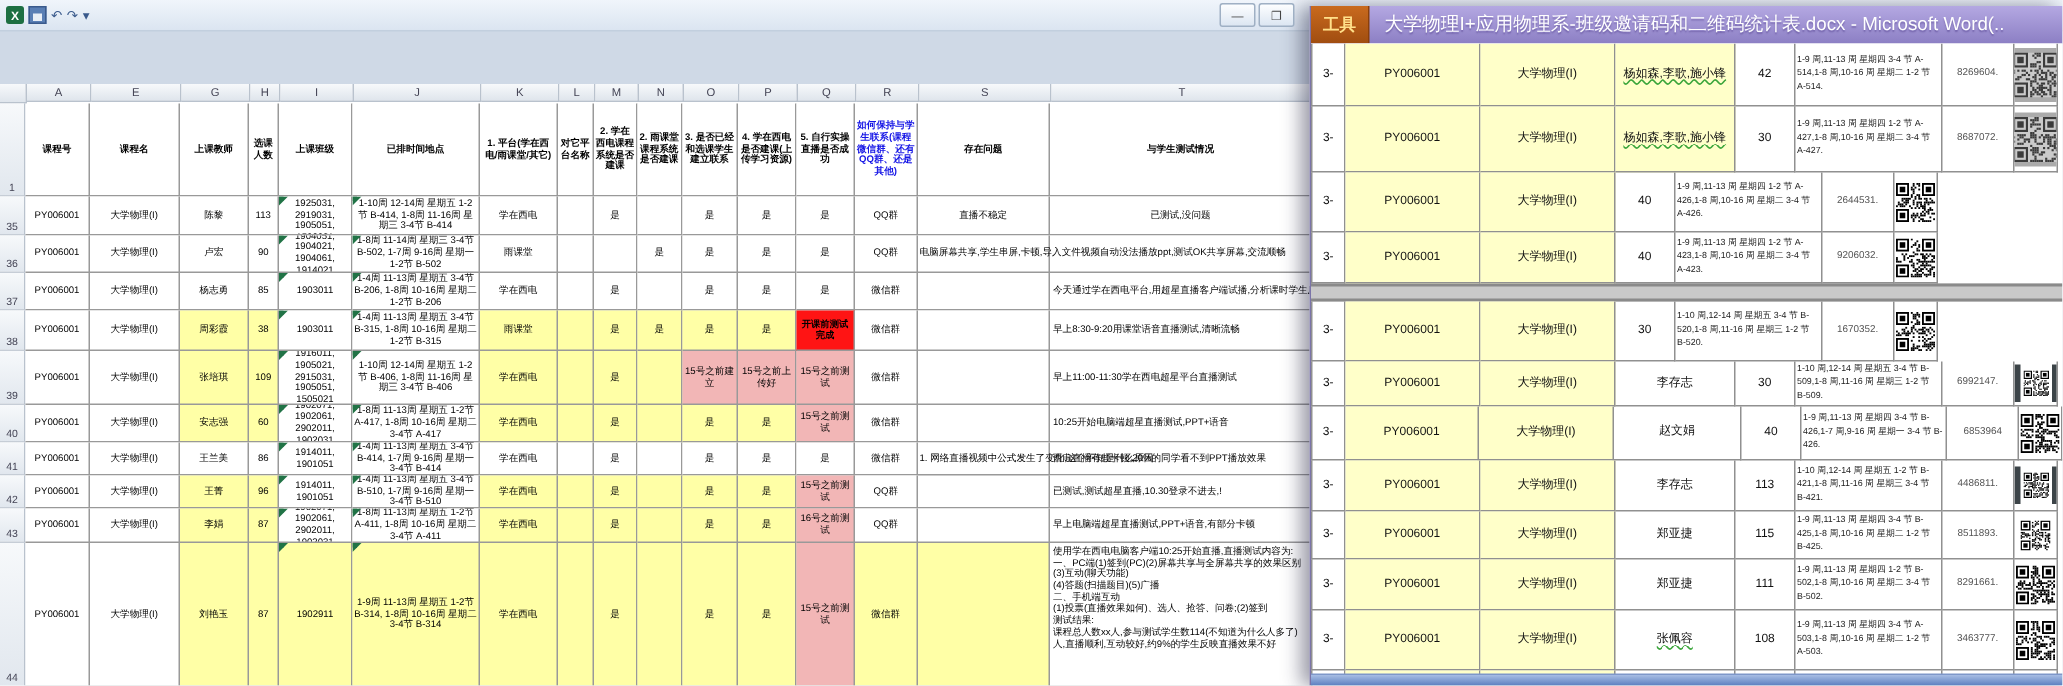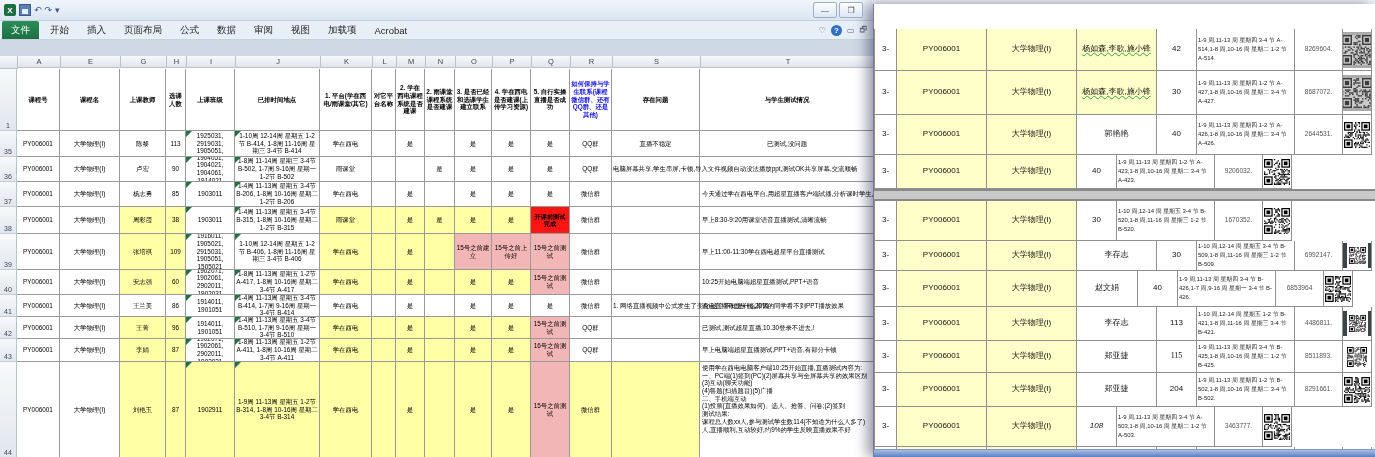--- a/index.html
+++ b/index.html
@@ -98,40 +98,20 @@
       <span class="save-ic"></span>
       <span class="qat-ic">↶</span>
       <span class="qat-ic">↷</span>
       <span class="qat-ic">▾</span>
     </div>
     <div class="winbtns">
       <span class="winbtn">—</span>
       <span class="winbtn">❐</span>
     </div>
   </div>
-  <div class="xl-tabsrow">
-    <div id="xl-tabs" style="display:flex;">
-        <div class="tab file">文件</div>
-        <div class="tab">开始</div>
-        <div class="tab">插入</div>
-        <div class="tab">页面布局</div>
-        <div class="tab">公式</div>
-        <div class="tab">数据</div>
-        <div class="tab">审阅</div>
-        <div class="tab">视图</div>
-        <div class="tab">加载项</div>
-        <div class="tab">Acrobat</div>
-      </div>
-    <div class="ribbon-right">
-      <span class="mini-ic">♡</span>
-      <span class="help-ic">?</span>
-      <span class="mini-ic">▭</span>
-      <span class="mini-ic">🗗</span>
-    </div>
-  </div>
   <div class="xl-grid" id="xl-grid">
       <div class="lrow">
         <div class="corner"></div>
         <div class="collet" style="width: 43px;">A</div>
         <div class="collet" style="width: 60px;">E</div>
         <div class="collet" style="width: 46px;">G</div>
         <div class="collet" style="width: 20px;">H</div>
         <div class="collet" style="width: 49px;">I</div>
         <div class="collet" style="width: 85px;">J</div>
         <div class="collet" style="width: 52px;">K</div>
@@ -357,20 +337,24 @@
 (4)答题(扫描题目)(5)广播
 二、手机端互动
 (1)投票(直播效果如何)、选人、抢答、问卷;(2)签到
 测试结果:
 课程总人数xx人,参与测试学生数114(不知道为什么人多了)人,直播顺利,互动较好,约9%的学生反映直播效果不好</div>
       </div>
     </div>
 </div>
 
 <div class="word-window">
+  <div class="word-titlebar">
+    <div class="tools-chip">工具</div>
+    <div class="word-title">大学物理I+应用物理系-班级邀请码和二维码统计表.docx - Microsoft Word(..</div>
+  </div>
   <div class="word-doc" id="word-doc">
       <div class="wrow">
         <div class="wcell first" style="width: 23px; height: 42px;">3-</div>
         <div class="wcell ylw" style="width: 90px; height: 42px;">PY006001</div>
         <div class="wcell ylw" style="width: 90px; height: 42px;">大学物理(I)</div>
         <div class="wcell ylw" style="width: 80px; height: 42px;">
           <span class="wavy">杨如森,李歌,施小锋</span>
         </div>
         <div class="wcell" style="width: 40px; height: 42px;">42</div>
         <div class="wcell sched" style="width: 98px; height: 42px;">1-9 周,11-13 周 星期四 3-4 节 A-514,1-8 周,10-16 周 星期二 1-2 节 A-514.</div>
@@ -653,21 +637,20 @@
                 <rect x="2" y="16" width="3" height="3" fill="#000"></rect>
               </svg>
             </div>
           </div>
         </div>
       </div>
       <div class="wrow">
         <div class="wcell first" style="width: 23px; height: 40px;">3-</div>
         <div class="wcell ylw" style="width: 90px; height: 40px;">PY006001</div>
         <div class="wcell ylw" style="width: 90px; height: 40px;">大学物理(I)</div>
-        <div class="wcell" style="width: 80px; height: 40px;">郭艳艳</div>
         <div class="wcell" style="width: 40px; height: 40px;">40</div>
         <div class="wcell sched" style="width: 98px; height: 40px;">1-9 周,11-13 周 星期四 1-2 节 A-426,1-8 周,10-16 周 星期二 3-4 节 A-426.</div>
         <div class="wcell code" style="width: 48px; height: 40px;">2644531.</div>
         <div class="wcell" style="width: 29px; height: 40px;">
           <div class="qrwrap">
             <div>
               <svg width="26" height="26" viewBox="0 0 21 21" xmlns="http://www.w3.org/2000/svg">
                 <rect width="21" height="21" fill="#fff"></rect>
                 <g fill="#000">
                   <rect x="9" y="0" width="1" height="1"></rect>
@@ -1207,21 +1190,21 @@
               </svg>
             </div>
             <div class="qrbar" style="height: 25px;"></div>
           </div>
         </div>
       </div>
       <div class="wrow">
         <div class="wcell first" style="width: 23px; height: 36px;">3-</div>
         <div class="wcell ylw" style="width: 90px; height: 36px;">PY006001</div>
         <div class="wcell ylw" style="width: 90px; height: 36px;">大学物理(I)</div>
-        <div class="wcell" style="width: 61px; height: 36px; font-family: Liberation Mono, monospace;">赵文娟</div>
+        <div class="wcell" style="width: 86px; height: 36px; font-family: Liberation Mono, monospace;">赵文娟</div>
         <div class="wcell" style="width: 40px; height: 36px;">40</div>
         <div class="wcell sched" style="width: 98px; height: 36px;">1-9 周,11-13 周 星期四 3-4 节 B-426,1-7 周,9-16 周 星期一 3-4 节 B-426.</div>
         <div class="wcell code" style="width: 48px; height: 36px;">6853964</div>
         <div class="wcell" style="width: 29px; height: 36px;">
           <div class="qrwrap">
             <div>
               <svg width="26" height="26" viewBox="0 0 21 21" xmlns="http://www.w3.org/2000/svg">
                 <rect width="21" height="21" fill="#fff"></rect>
                 <g fill="#000">
                   <rect x="8" y="0" width="1" height="1"></rect>
@@ -1517,21 +1500,21 @@
             </div>
             <div class="qrbar" style="height: 25px;"></div>
           </div>
         </div>
       </div>
       <div class="wrow">
         <div class="wcell first" style="width: 23px; height: 32px;">3-</div>
         <div class="wcell ylw" style="width: 90px; height: 32px;">PY006001</div>
         <div class="wcell ylw" style="width: 90px; height: 32px;">大学物理(I)</div>
         <div class="wcell" style="width: 80px; height: 32px;">郑亚捷</div>
-        <div class="wcell" style="width: 40px; height: 32px; font-family: Liberation Serif, serif;">115</div>
+        <div class="wcell" style="width: 40px; height: 32px;">115</div>
         <div class="wcell sched" style="width: 98px; height: 32px;">1-9 周,11-13 周 星期四 3-4 节 B-425,1-8 周,10-16 周 星期二 1-2 节 B-425.</div>
         <div class="wcell code" style="width: 48px; height: 32px;">8511893.</div>
         <div class="wcell" style="width: 29px; height: 32px;">
           <div class="qrwrap">
             <div>
               <svg width="20" height="20" viewBox="0 0 21 21" xmlns="http://www.w3.org/2000/svg">
                 <rect width="21" height="21" fill="#fff"></rect>
                 <g fill="#000">
                   <rect x="10" y="0" width="1" height="1"></rect>
                   <rect x="12" y="0" width="1" height="1"></rect>
@@ -1653,21 +1636,21 @@
               </svg>
             </div>
           </div>
         </div>
       </div>
       <div class="wrow">
         <div class="wcell first" style="width: 23px; height: 34px;">3-</div>
         <div class="wcell ylw" style="width: 90px; height: 34px;">PY006001</div>
         <div class="wcell ylw" style="width: 90px; height: 34px;">大学物理(I)</div>
         <div class="wcell" style="width: 80px; height: 34px;">郑亚捷</div>
-        <div class="wcell" style="width: 40px; height: 34px;">204</div>
+        <div class="wcell" style="width: 40px; height: 34px;">111</div>
         <div class="wcell sched" style="width: 98px; height: 34px;">1-9 周,11-13 周 星期四 1-2 节 B-502,1-8 周,10-16 周 星期二 3-4 节 B-502.</div>
         <div class="wcell code" style="width: 48px; height: 34px;">8291661.</div>
         <div class="wcell" style="width: 29px; height: 34px;">
           <div class="qrwrap">
             <div>
               <svg width="26" height="26" viewBox="0 0 21 21" xmlns="http://www.w3.org/2000/svg">
                 <rect width="21" height="21" fill="#fff"></rect>
                 <g fill="#000">
                   <rect x="9" y="0" width="1" height="1"></rect>
                   <rect x="10" y="0" width="1" height="1"></rect>
@@ -1808,21 +1791,24 @@
                 <rect x="2" y="16" width="3" height="3" fill="#000"></rect>
               </svg>
             </div>
           </div>
         </div>
       </div>
       <div class="wrow">
         <div class="wcell first" style="width: 23px; height: 40px;">3-</div>
         <div class="wcell ylw" style="width: 90px; height: 40px;">PY006001</div>
         <div class="wcell ylw" style="width: 90px; height: 40px;">大学物理(I)</div>
-        <div class="wcell" style="width: 40px; height: 40px; font-style: italic;">108</div>
+        <div class="wcell" style="width: 80px; height: 40px;">
+          <span class="wavy">张佩容</span>
+        </div>
+        <div class="wcell" style="width: 40px; height: 40px;">108</div>
         <div class="wcell sched" style="width: 98px; height: 40px;">1-9 周,11-13 周 星期四 3-4 节 A-503,1-8 周,10-16 周 星期二 1-2 节 A-503.</div>
         <div class="wcell code" style="width: 48px; height: 40px;">3463777.</div>
         <div class="wcell" style="width: 29px; height: 40px;">
           <div class="qrwrap">
             <div>
               <svg width="26" height="26" viewBox="0 0 21 21" xmlns="http://www.w3.org/2000/svg">
                 <rect width="21" height="21" fill="#fff"></rect>
                 <g fill="#000">
                   <rect x="8" y="0" width="1" height="1"></rect>
                   <rect x="9" y="0" width="1" height="1"></rect>

